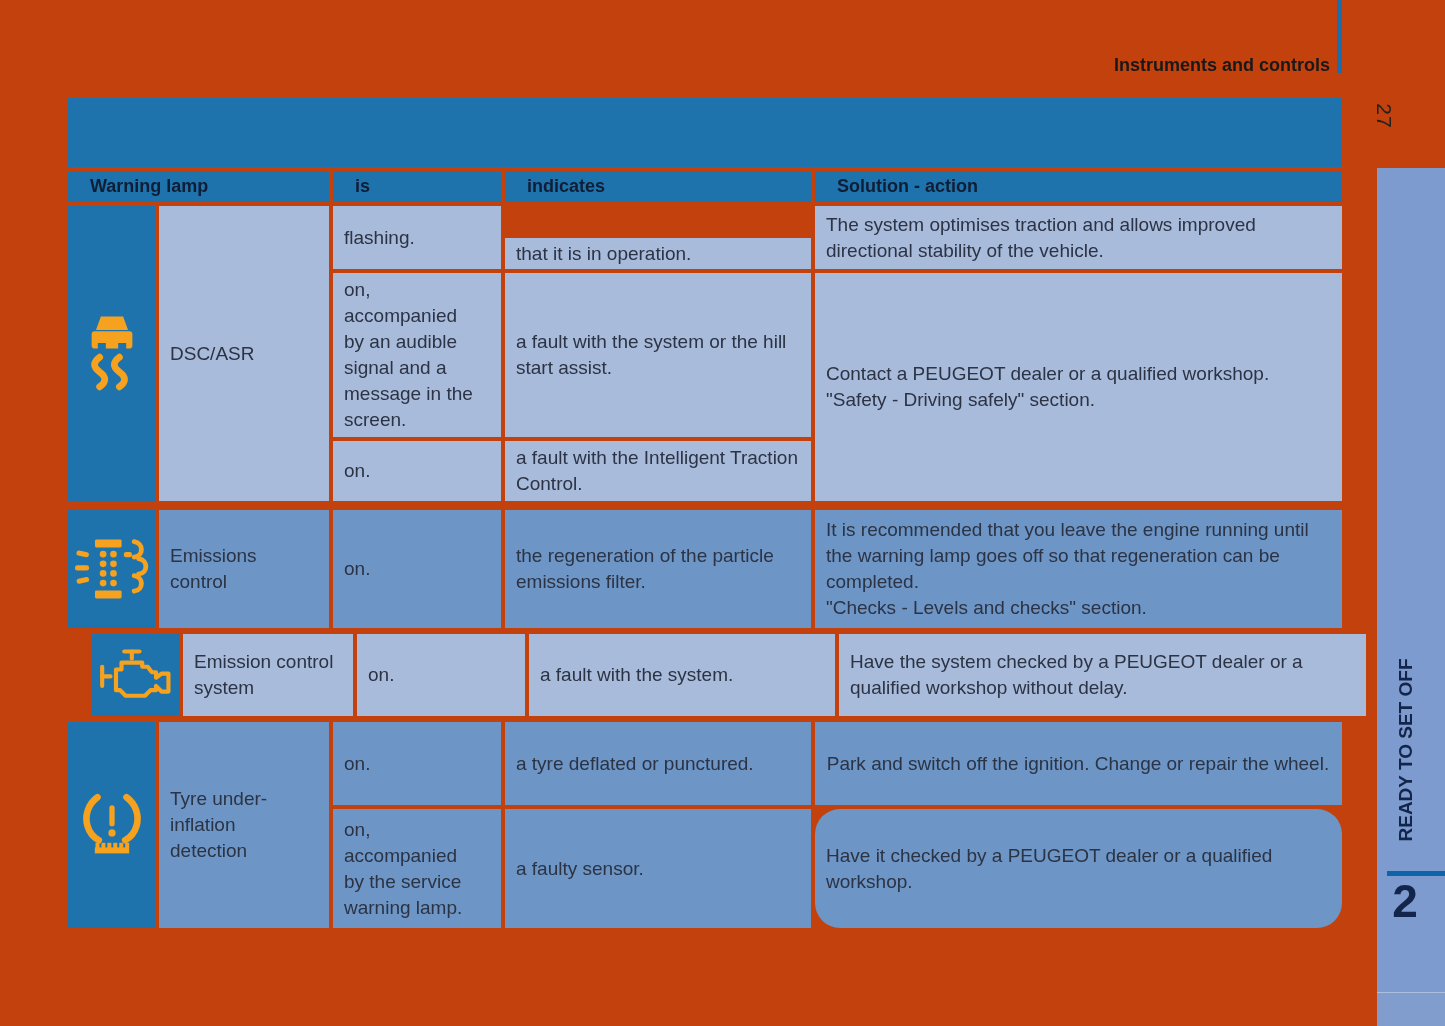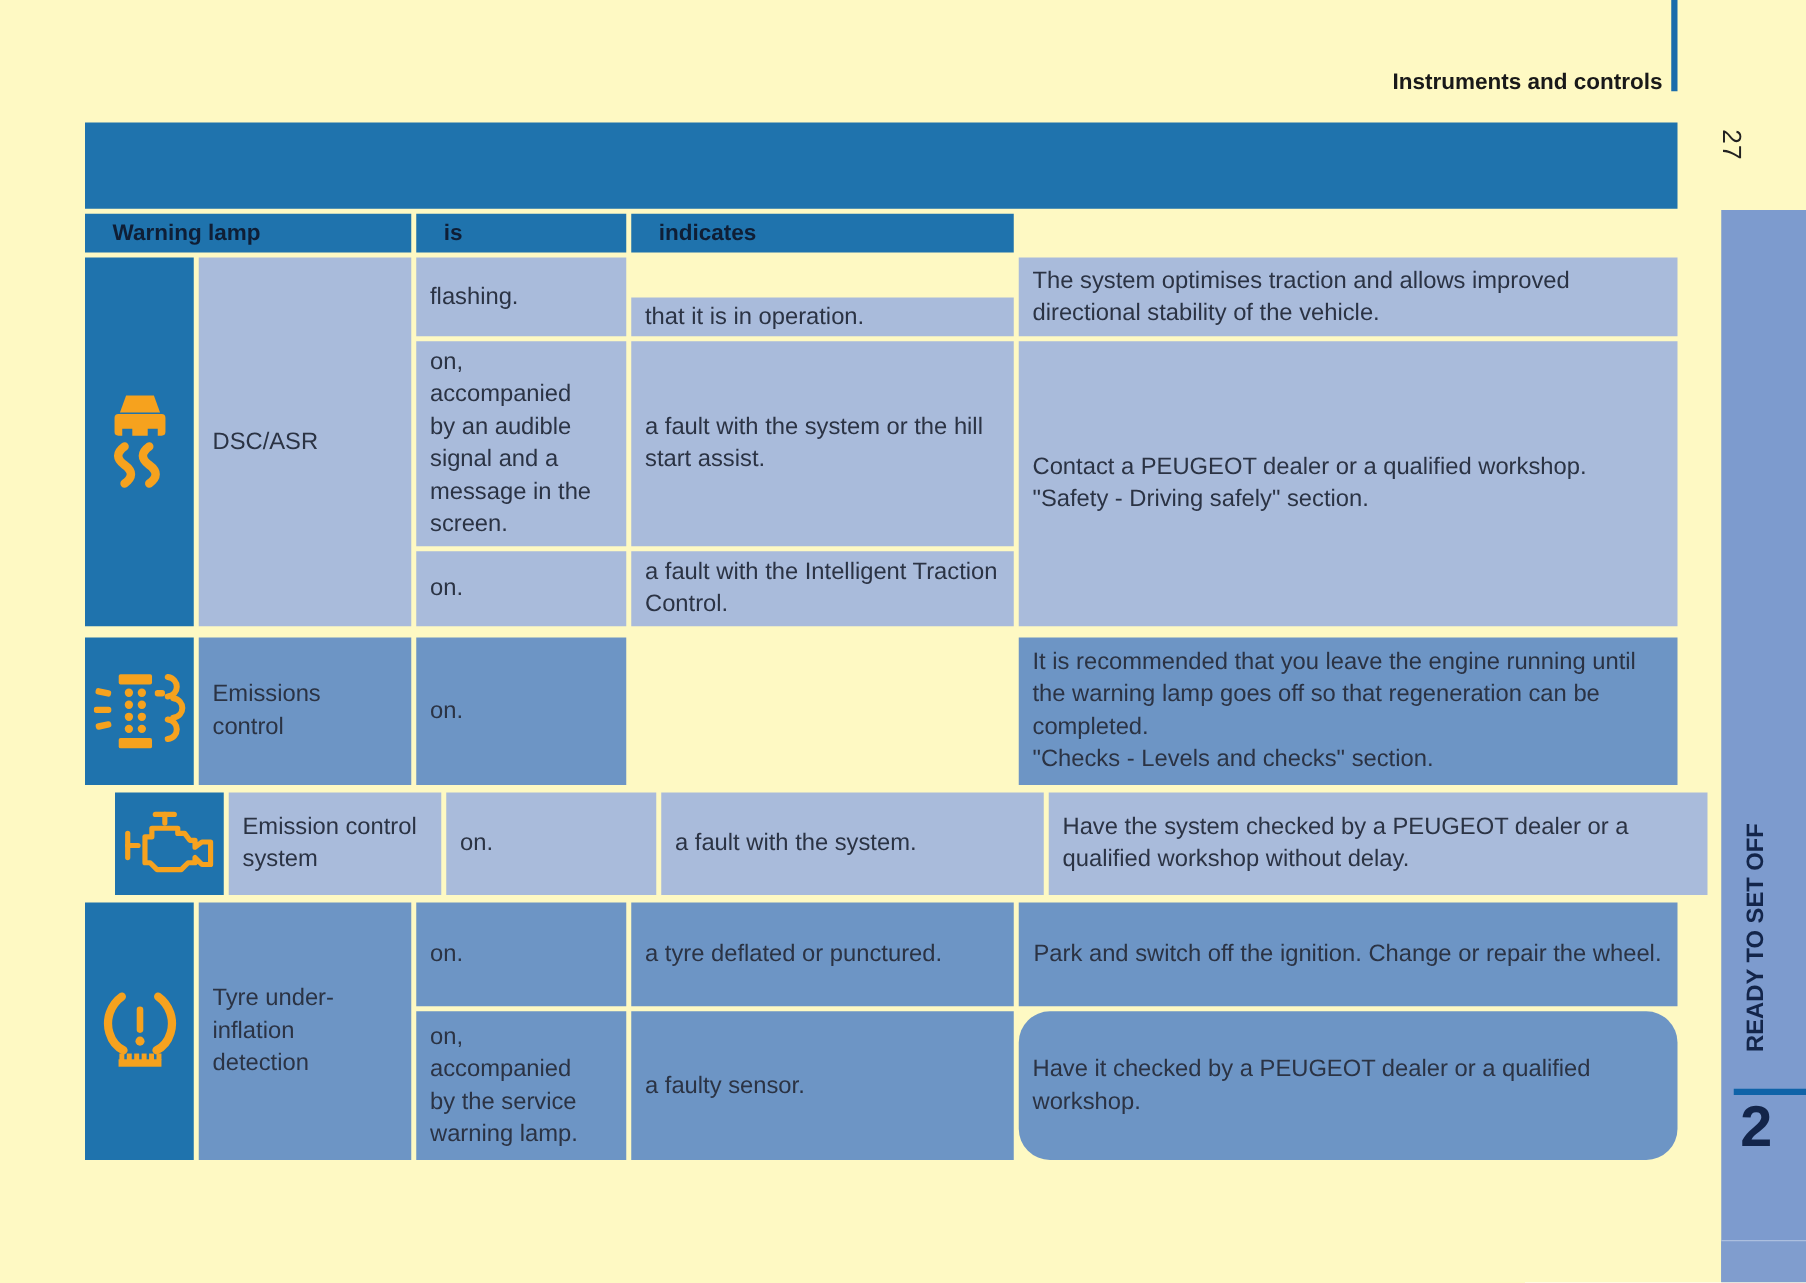--- a/index.html
+++ b/index.html
@@ -1,16 +1,16 @@
 <!DOCTYPE html>
 <html><head>
 <meta charset="utf-8">
 <style>
   html,body{margin:0;padding:0;background:#fff;}
-  .page{position:relative;width:1445px;height:1026px;background:#fef9c3;overflow:hidden;
+  .page{position:relative;width:1445px;height:1026px;background:#c2410c;overflow:hidden;
         font-family:"Liberation Sans","DejaVu Sans",sans-serif;color:#2b3344;}
 
   
   .section-title{position:absolute;top:55px;right:115px;font-size:18px;font-weight:bold;color:#191919;}
   .top-rule{position:absolute;left:1337px;top:0;width:5px;height:73px;background:#1a6cab;}
   .page-number{position:absolute;left:1384px;top:116px;transform:translate(-50%,-50%) rotate(90deg);
                font-size:21px;color:#222;letter-spacing:1px;}
 
   
   .side-band{position:absolute;left:1377px;top:168px;width:68px;height:858px;background:#7d9bce;}
@@ -67,20 +67,21 @@
   </aside>
 
   <main class="table-area">
 
     <div class="band"></div>
 
     <div class="tgrid thead">
       <div class="hcell span2">Warning lamp</div>
       <div class="hcell">is</div>
       <div class="hcell">indicates</div>
+      <div class="hcell">Solution - action</div>
     </div>
 
     <section class="tgrid g1">
       <div class="cell dark iconcell rspan3 c1">
         <span>
           <svg viewBox="0 0 100 128" width="62" height="79">
             <path d="M32,4 L68,4 L76,26 L24,26 Z" fill="#f6a21e"></path>
             <rect x="17" y="28" width="66" height="28" rx="5" fill="#f6a21e"></rect>
             <rect x="27" y="47" width="13" height="10" fill="#1f73ad"></rect>
             <rect x="60" y="47" width="13" height="10" fill="#1f73ad"></rect>
@@ -152,20 +153,23 @@
           </svg>
         </span>
       </div>
       <div class="cell medium c2">
           <span>Emissions
 control</span>
         </div>
       <div class="cell medium c3">
           <span>on.</span>
         </div>
+      <div class="cell medium c4">
+          <span>the regeneration of the particle emissions filter.</span>
+        </div>
       <div class="cell medium c5">
           <span>It is recommended that you leave the engine running until the warning lamp goes off so that regeneration can be completed.
 "Checks - Levels and checks" section.</span>
         </div>
     </section>
 
     <section class="tgrid g3 mt6">
       <div class="cell dark iconcell c1">
         <span>
           <svg viewBox="0 0 110 84" width="76" height="58">

